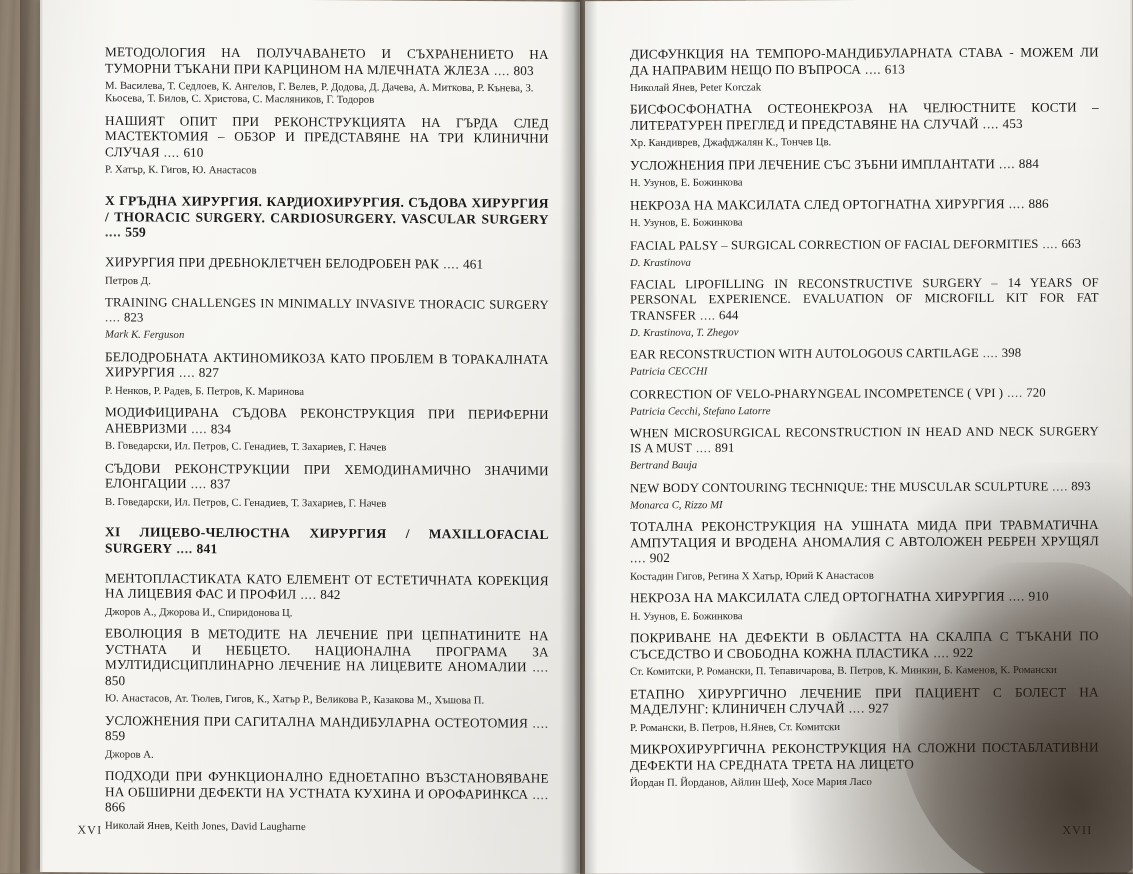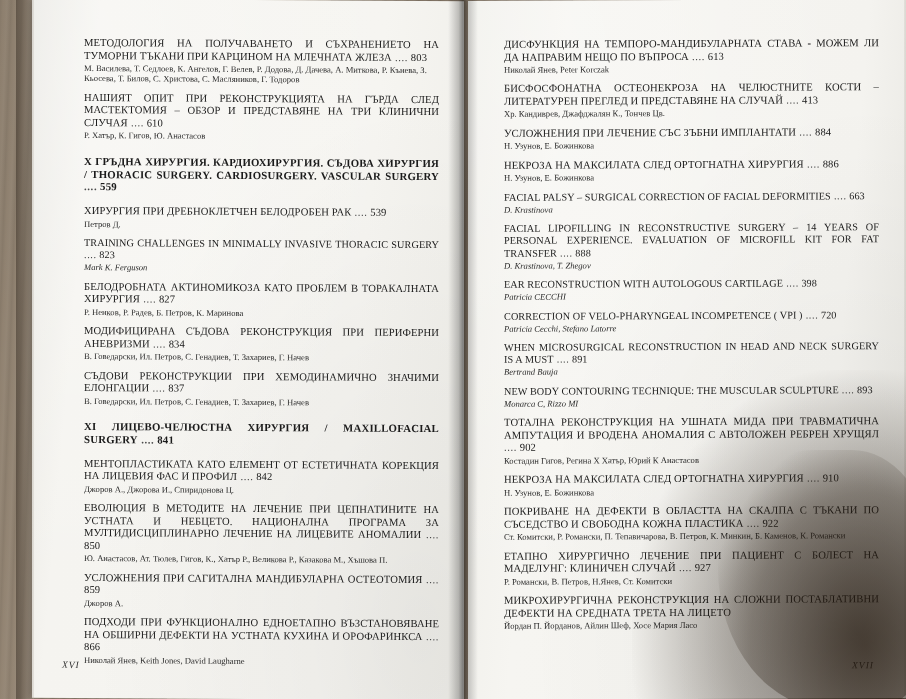--- a/index.html
+++ b/index.html
@@ -149,21 +149,20 @@
   .sect {
     margin-top: 14px;
     margin-bottom: 12px;
   }
   .folio {
     position: absolute;
     bottom: 28px;
     font-size: 9.5px;
     color: #333;
     letter-spacing: 1px;
-    font-style: italic;
   }
   .folio-left { left: 30px; }
   .folio-right { right: 36px; }
   .paper-grain {
     position: absolute;
     inset: 0;
     pointer-events: none;
     background:
       radial-gradient(ellipse at 10% 10%, rgba(255,255,255,0.35), rgba(255,255,255,0) 60%),
       radial-gradient(ellipse at 90% 90%, rgba(0,0,0,0.05), rgba(0,0,0,0) 60%);
@@ -184,21 +183,21 @@
           <div class="authors">М. Василева, Т. Седлоев, К. Ангелов, Г. Велев, Р. Додова, Д. Дачева, А. Миткова, Р. Кънева, З. Кьосева, Т. Билов, С. Христова, С. Масляников, Г. Тодоров</div>
         </div>
         <div class="entry">
           <div class="title-line">НАШИЯТ ОПИТ ПРИ РЕКОНСТРУКЦИЯТА НА ГЪРДА СЛЕД МАСТЕКТОМИЯ – ОБЗОР И ПРЕДСТАВЯНЕ НА ТРИ КЛИНИЧНИ СЛУЧАЯ<span class="dots"> ....</span><span class="pg"> 610</span></div>
           <div class="authors">Р. Хатър, К. Гигов, Ю. Анастасов</div>
         </div>
         <div class="entry sect">
           <div class="title-line heading">X ГРЪДНА ХИРУРГИЯ. КАРДИОХИРУРГИЯ. СЪДОВА ХИРУРГИЯ / THORACIC SURGERY. CARDIOSURGERY. VASCULAR SURGERY<span class="dots"> ....</span><span class="pg"> 559</span></div>
         </div>
         <div class="entry">
-          <div class="title-line">ХИРУРГИЯ ПРИ ДРЕБНОКЛЕТЧЕН БЕЛОДРОБЕН РАК<span class="dots"> ....</span><span class="pg"> 539</span></div>
+          <div class="title-line">ХИРУРГИЯ ПРИ ДРЕБНОКЛЕТЧЕН БЕЛОДРОБЕН РАК<span class="dots"> ....</span><span class="pg"> 461</span></div>
           <div class="authors">Петров Д.</div>
         </div>
         <div class="entry">
           <div class="title-line latin">TRAINING CHALLENGES IN MINIMALLY INVASIVE THORACIC SURGERY<span class="dots"> ....</span><span class="pg"> 823</span></div>
           <div class="authors latin">Mark K. Ferguson</div>
         </div>
         <div class="entry">
           <div class="title-line">БЕЛОДРОБНАТА АКТИНОМИКОЗА КАТО ПРОБЛЕМ В ТОРАКАЛНАТА ХИРУРГИЯ<span class="dots"> ....</span><span class="pg"> 827</span></div>
           <div class="authors">Р. Ненков, Р. Радев, Б. Петров, К. Маринова</div>
         </div>
@@ -234,37 +233,37 @@
   </div>
 
   <div class="page page-right">
     <div class="paper-grain"></div>
     <div class="col col-right" id="right-col">
         <div class="entry">
           <div class="title-line">ДИСФУНКЦИЯ НА ТЕМПОРО-МАНДИБУЛАРНАТА СТАВА - МОЖЕМ ЛИ ДА НАПРАВИМ НЕЩО ПО ВЪПРОСА<span class="dots"> ....</span><span class="pg"> 613</span></div>
           <div class="authors">Николай Янев, Peter Korczak</div>
         </div>
         <div class="entry">
-          <div class="title-line">БИСФОСФОНАТНА ОСТЕОНЕКРОЗА НА ЧЕЛЮСТНИТЕ КОСТИ – ЛИТЕРАТУРЕН ПРЕГЛЕД И ПРЕДСТАВЯНЕ НА СЛУЧАЙ<span class="dots"> ....</span><span class="pg"> 413</span></div>
+          <div class="title-line">БИСФОСФОНАТНА ОСТЕОНЕКРОЗА НА ЧЕЛЮСТНИТЕ КОСТИ – ЛИТЕРАТУРЕН ПРЕГЛЕД И ПРЕДСТАВЯНЕ НА СЛУЧАЙ<span class="dots"> ....</span><span class="pg"> 453</span></div>
           <div class="authors">Хр. Кандиврев, Джафджалян К., Тончев Цв.</div>
         </div>
         <div class="entry">
           <div class="title-line">УСЛОЖНЕНИЯ ПРИ ЛЕЧЕНИЕ СЪС ЗЪБНИ ИМПЛАНТАТИ<span class="dots"> ....</span><span class="pg"> 884</span></div>
           <div class="authors">Н. Узунов, Е. Божинкова</div>
         </div>
         <div class="entry">
           <div class="title-line">НЕКРОЗА НА МАКСИЛАТА СЛЕД ОРТОГНАТНА ХИРУРГИЯ<span class="dots"> ....</span><span class="pg"> 886</span></div>
           <div class="authors">Н. Узунов, Е. Божинкова</div>
         </div>
         <div class="entry">
           <div class="title-line latin">FACIAL PALSY – SURGICAL CORRECTION OF FACIAL DEFORMITIES<span class="dots"> ....</span><span class="pg"> 663</span></div>
           <div class="authors latin">D. Krastinova</div>
         </div>
         <div class="entry">
-          <div class="title-line latin">FACIAL LIPOFILLING IN RECONSTRUCTIVE SURGERY – 14 YEARS OF PERSONAL EXPERIENCE. EVALUATION OF MICROFILL KIT FOR FAT TRANSFER<span class="dots"> ....</span><span class="pg"> 888</span></div>
+          <div class="title-line latin">FACIAL LIPOFILLING IN RECONSTRUCTIVE SURGERY – 14 YEARS OF PERSONAL EXPERIENCE. EVALUATION OF MICROFILL KIT FOR FAT TRANSFER<span class="dots"> ....</span><span class="pg"> 644</span></div>
           <div class="authors latin">D. Krastinova, T. Zhegov</div>
         </div>
         <div class="entry">
           <div class="title-line latin">EAR RECONSTRUCTION WITH AUTOLOGOUS CARTILAGE<span class="dots"> ....</span><span class="pg"> 398</span></div>
           <div class="authors latin">Patricia CECCHI</div>
         </div>
         <div class="entry">
           <div class="title-line latin">CORRECTION OF VELO-PHARYNGEAL INCOMPETENCE ( VPI )<span class="dots"> ....</span><span class="pg"> 720</span></div>
           <div class="authors latin">Patricia Cecchi, Stefano Latorre</div>
         </div>

